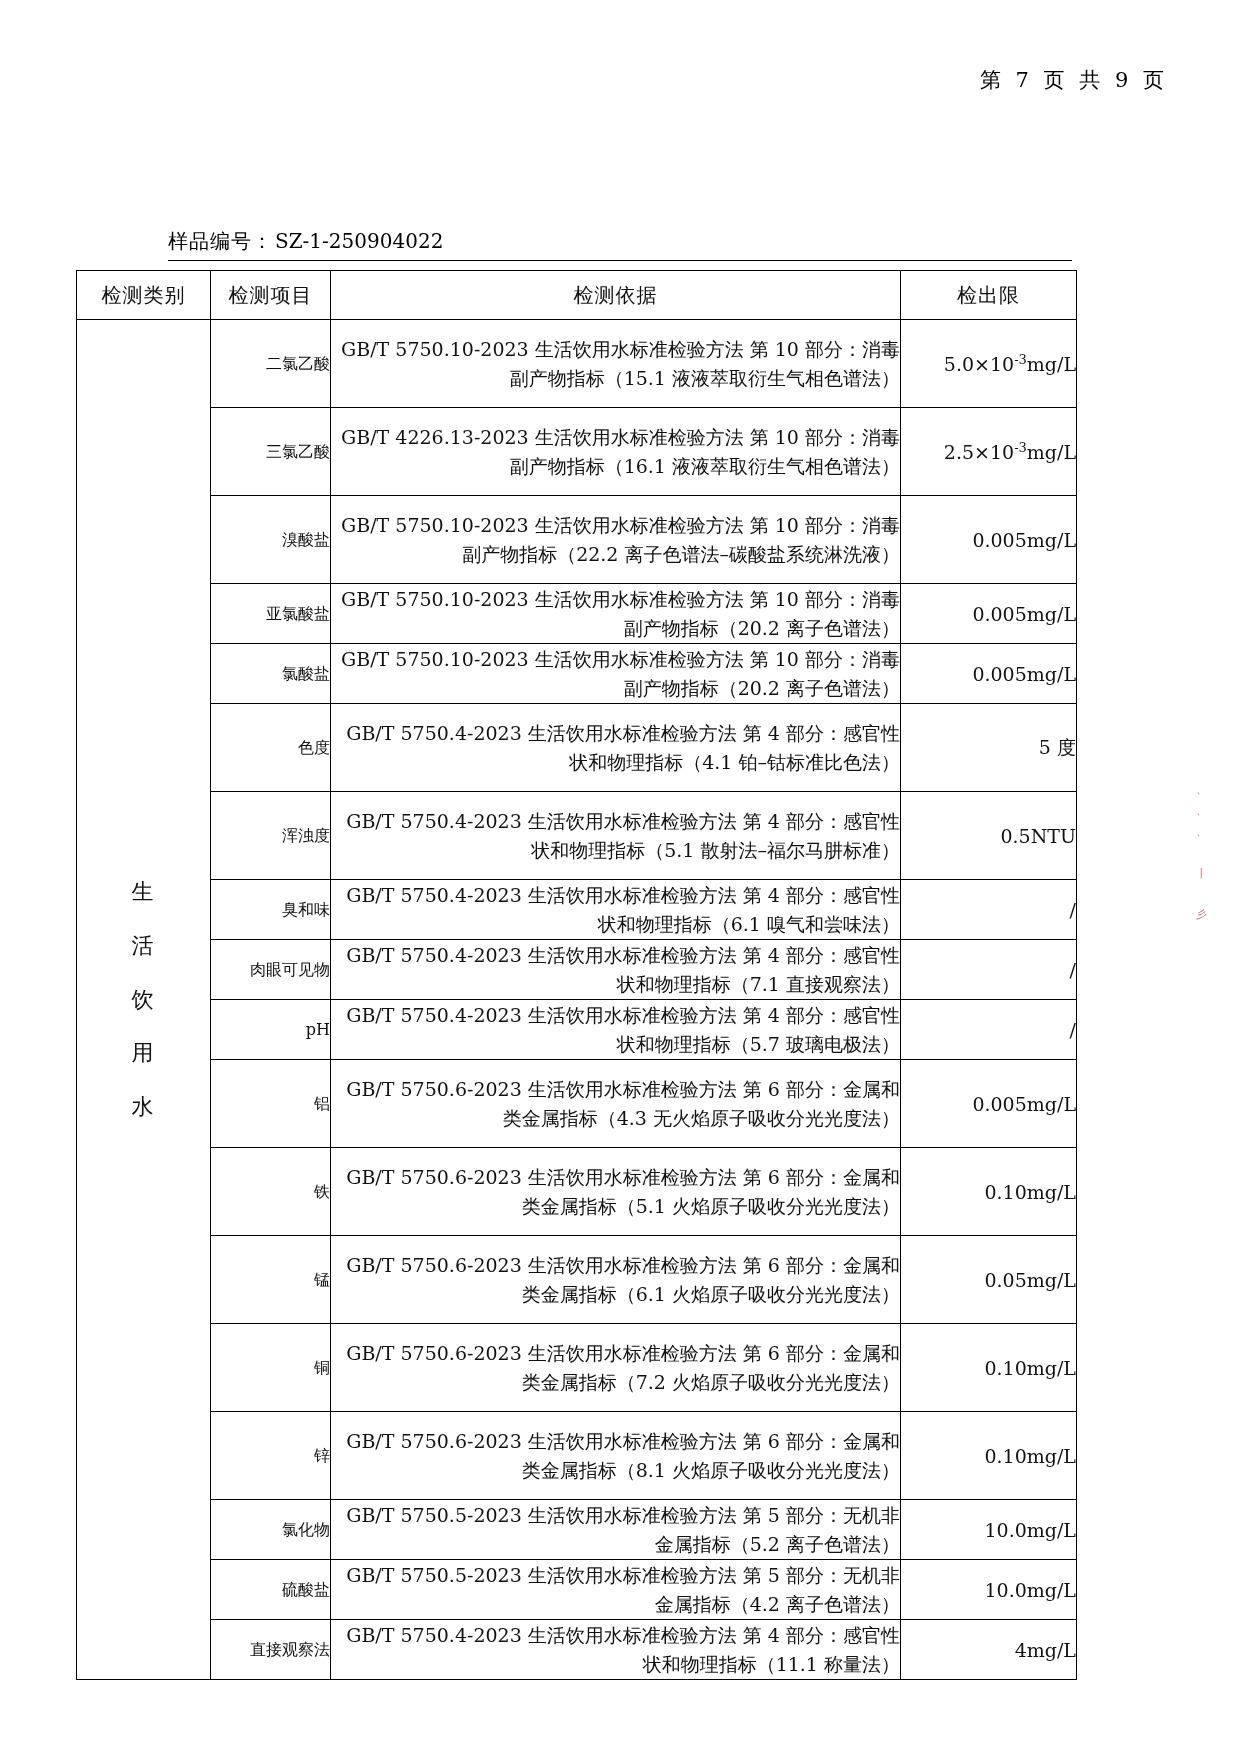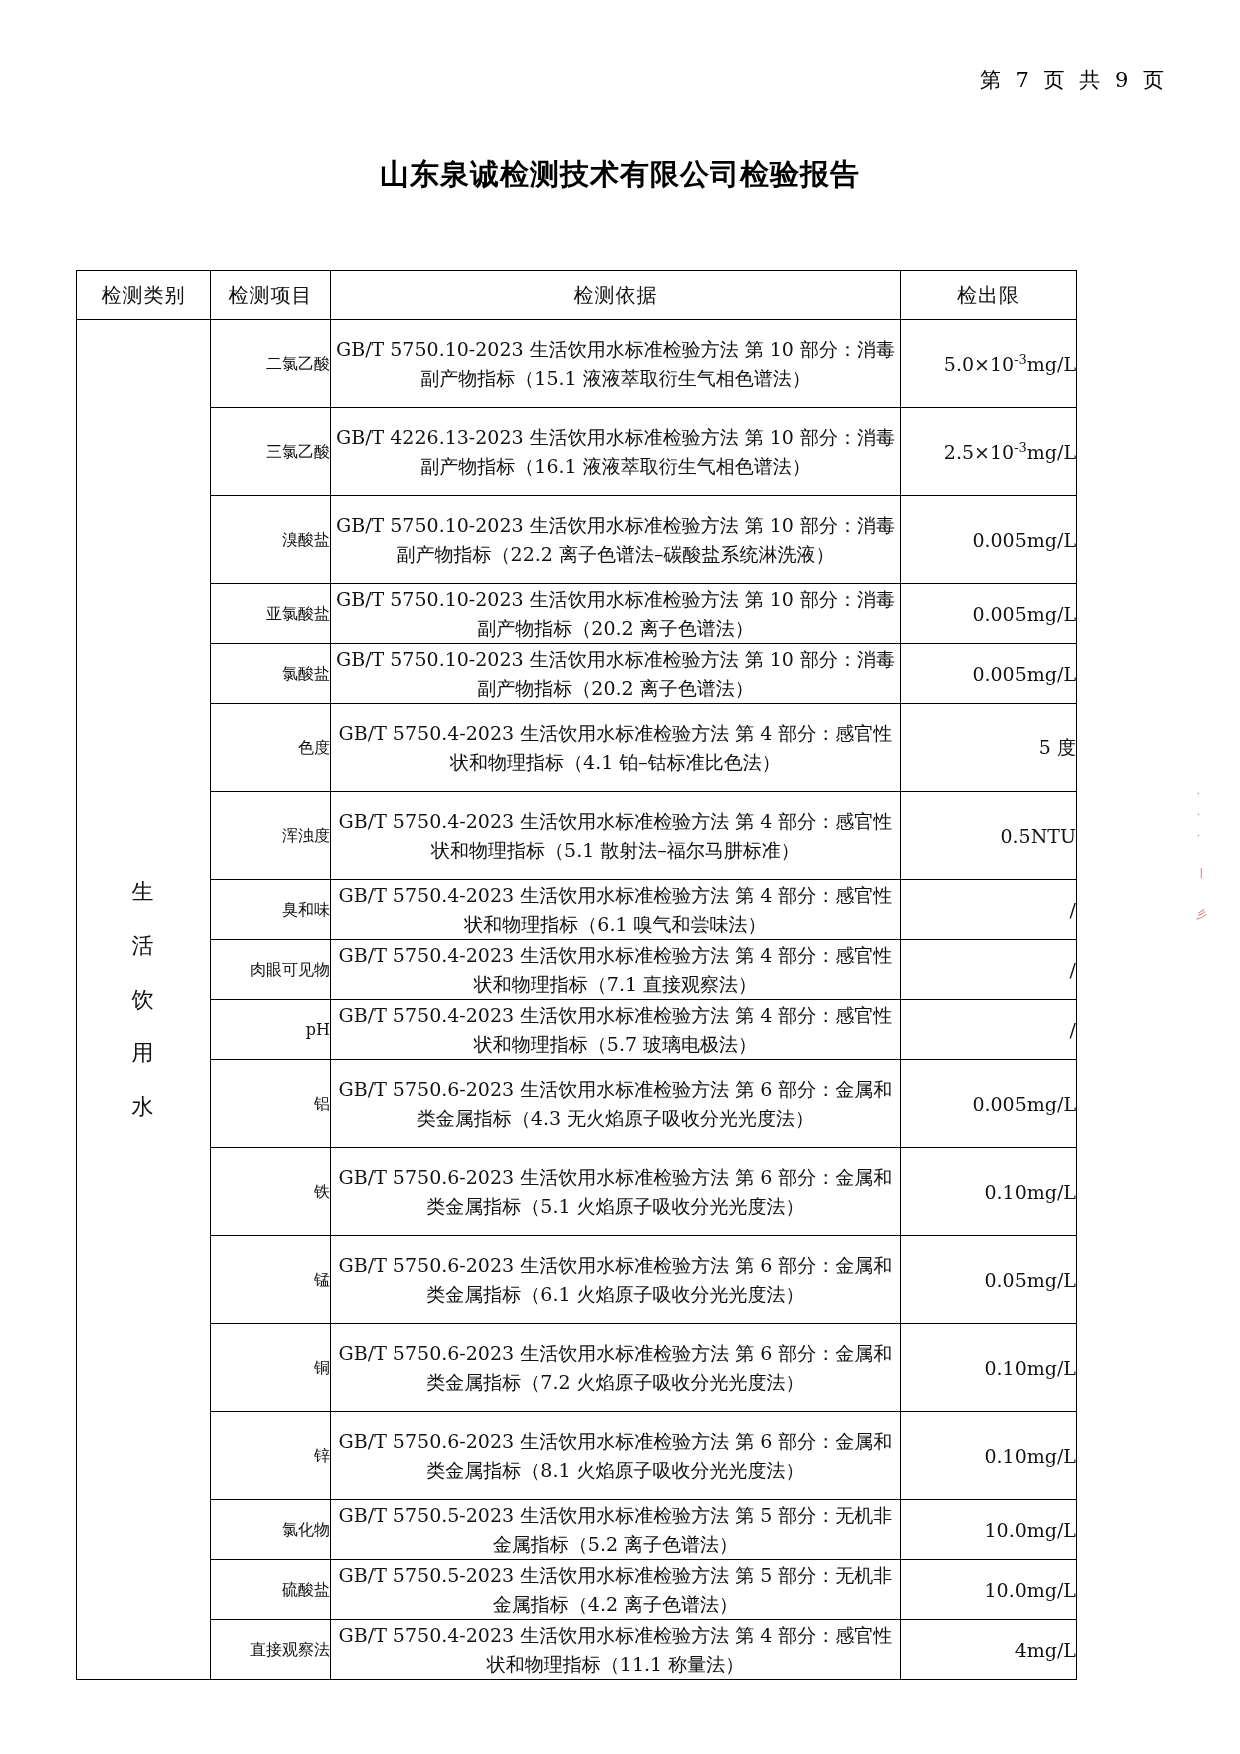--- a/index.html
+++ b/index.html
@@ -91,21 +91,21 @@
     line-height: 2.45;
     letter-spacing: 2px;
   }
   td.item-cell {
     text-align: right;
     font-size: 16px;
     line-height: 1.35;
     padding: 4px 2px;
   }
   td.basis-cell {
-    text-align: center;
+    text-align: right;
     font-size: 19px;
     line-height: 1.5;
     padding: 7px 8px 7px 10px;
   }
   td.limit-cell {
     text-align: right;
     font-size: 19px;
     padding: 4px 2px;
   }
   .sup { font-size: 13px; vertical-align: super; }
@@ -122,22 +122,24 @@
     opacity: .75;
   }
 </style>
 </head>
 <body>
 
 <div class="page">
 
   <div class="page-header">第 7 页 共 9 页</div>
 
-  <div class="doc-title">山东泉诚检测技术有限公司检验报告</div>
-
+
+  <div class="sample-line">
+    <span class="label">样品编号：</span><span class="value">SZ-1-250904022</span>
+  </div>
 
   <table class="report">
     <colgroup>
       <col class="col-cat">
       <col class="col-item">
       <col class="col-basis">
       <col class="col-limit">
     </colgroup>
     <thead>
       <tr>

